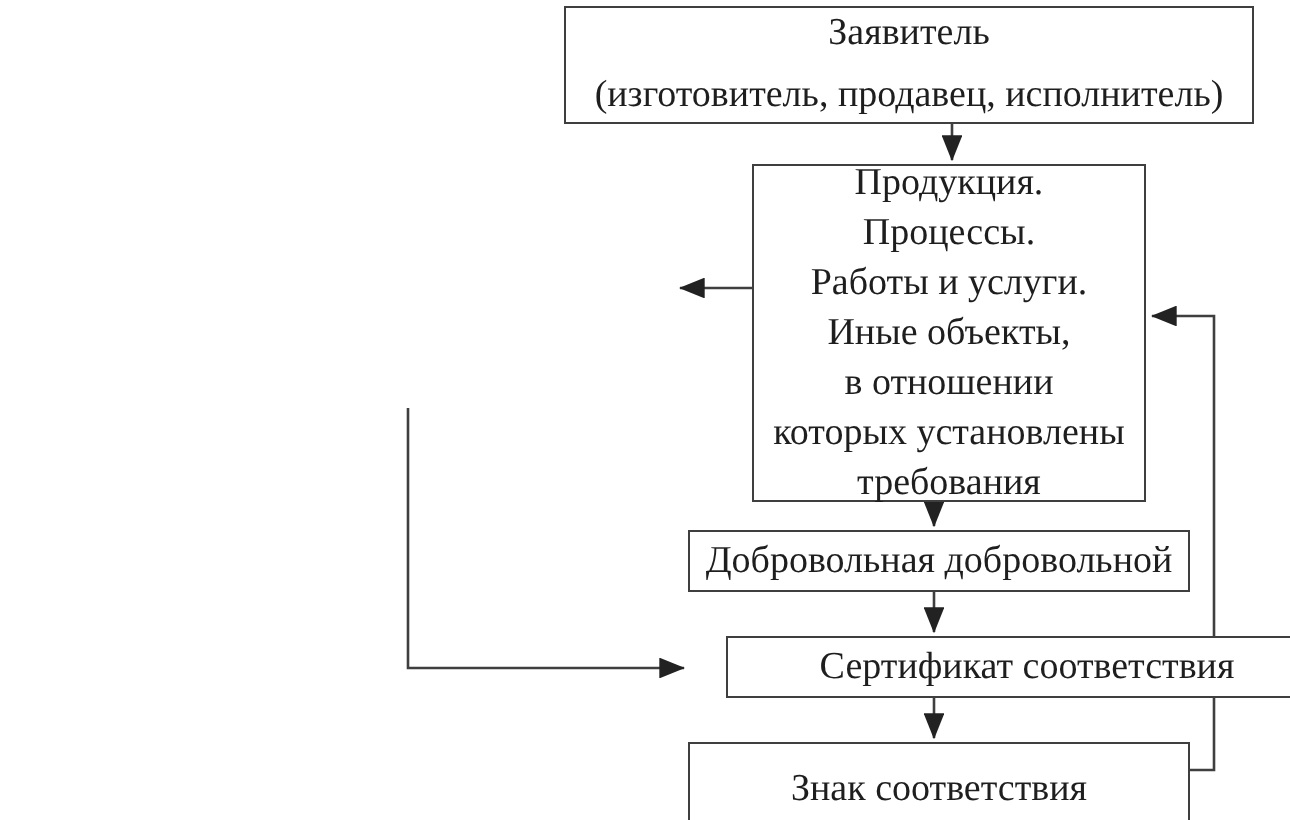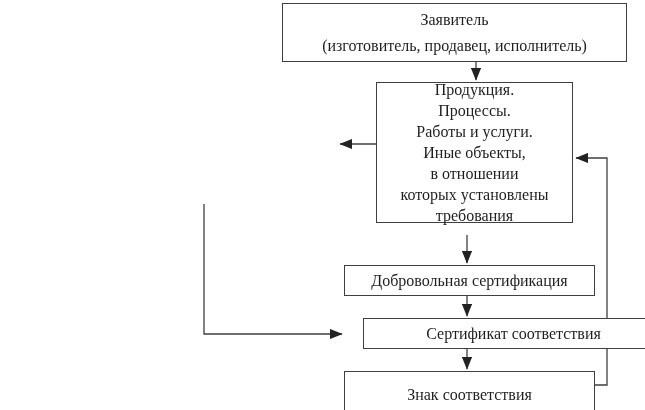--- a/index.html
+++ b/index.html
@@ -26,29 +26,29 @@
   .node {
     position: absolute;
     box-sizing: border-box;
     border: 1px solid #3f3f3f;
     background: #ffffff;
     display: flex;
     align-items: center;
     justify-content: center;
     text-align: center;
     white-space: pre-line;
-    font-size: 16px;
+    font-size: 19px;
     line-height: 1.32;
   }
   .node.dashed {
     border: 1px dashed #5a5a5a;
     line-height: 1.44;
   }
   #node-applicant   { left: 282px; top: 3px;   width: 345px; height: 59px; line-height: 1.6; }
-  #node-objects     { left: 376px; top: 82px;  width: 197px; height: 141px; }
+  #node-objects     { left: 376px; top: 82px;  width: 197px; height: 169px; }
   #node-establishment { left: 23px; top: 84px; width: 315px; height: 120px; }
   #node-voluntary   { left: 344px; top: 265px; width: 251px; height: 31px; }
   #node-certificate { left: 363px; top: 318px; width: 301px; height: 31px; }
   #node-mark        { left: 344px; top: 371px; width: 251px; height: 48px; }
 </style>
 </head>
 <body>
 
 <div id="canvas">
 
@@ -74,19 +74,19 @@
 
   <div class="node" id="node-objects">Продукция.
 Процессы.
 Работы и услуги.
 Иные объекты,
 в отношении
 которых установлены
 требования</div>
 
 
-  <div class="node" id="node-voluntary">Добровольная сертификация</div>
+  <div class="node" id="node-voluntary">Добровольная добровольной</div>
 
   <div class="node" id="node-certificate">Сертификат соответствия</div>
 
   <div class="node" id="node-mark">Знак соответствия</div>
 
 </div>
 
 </body></html>

